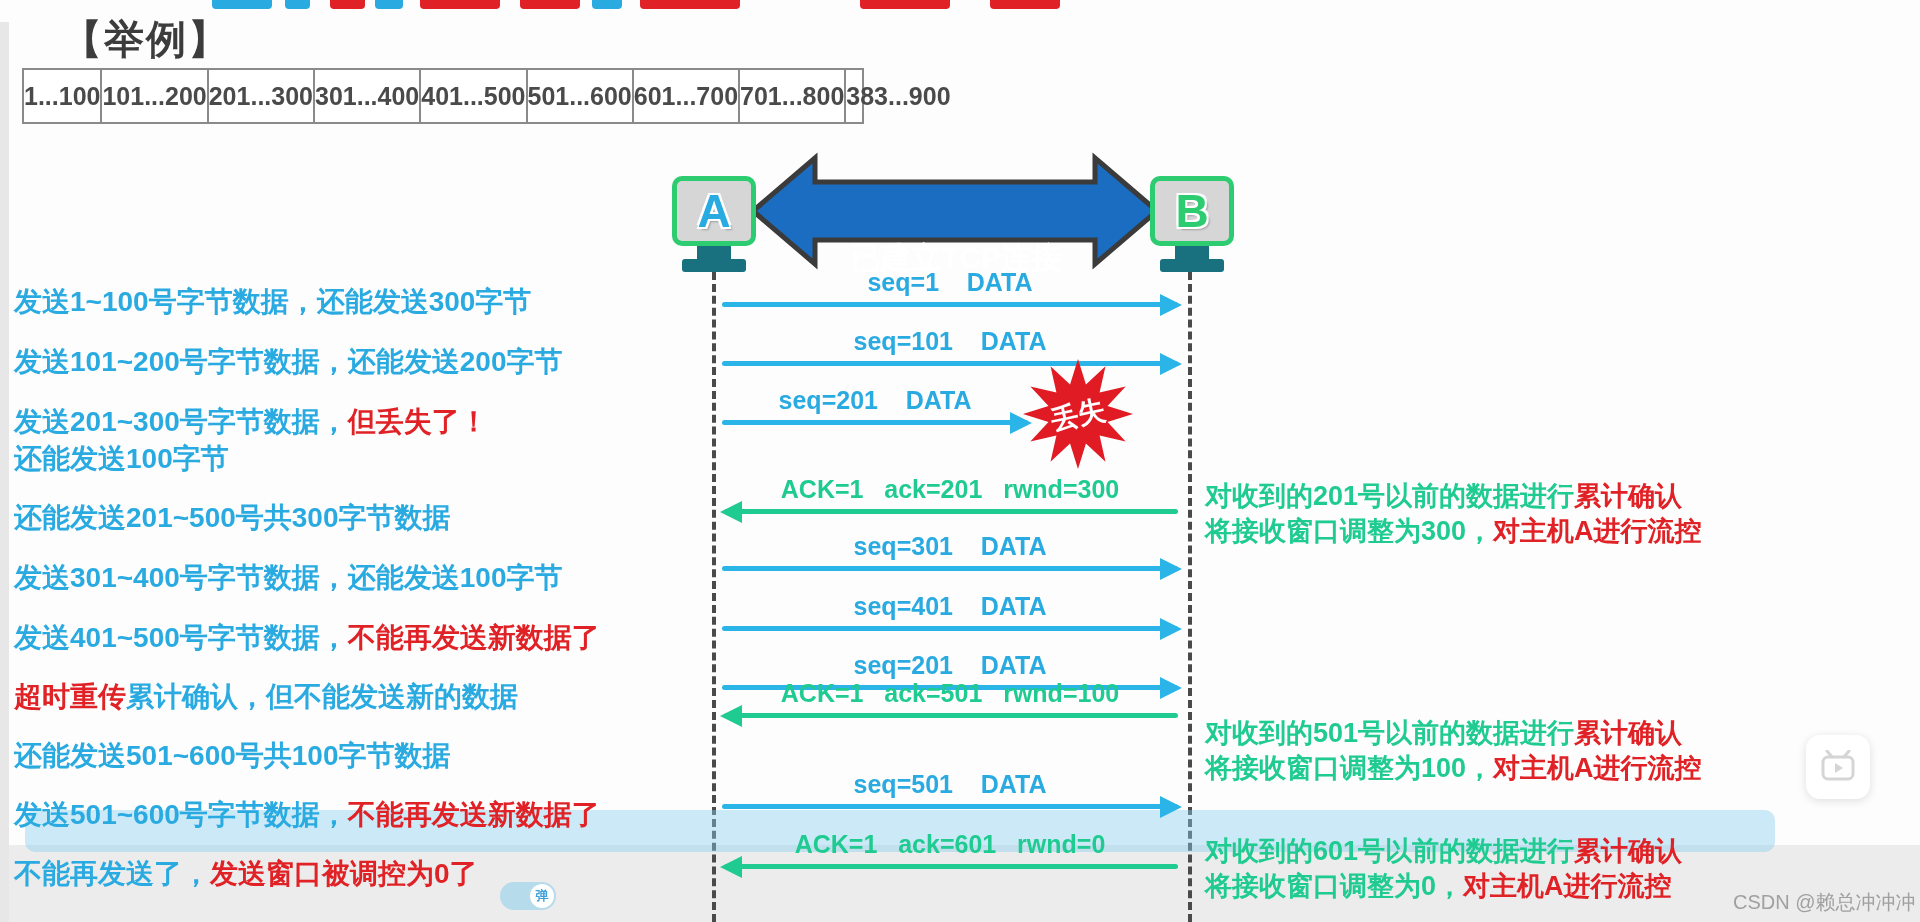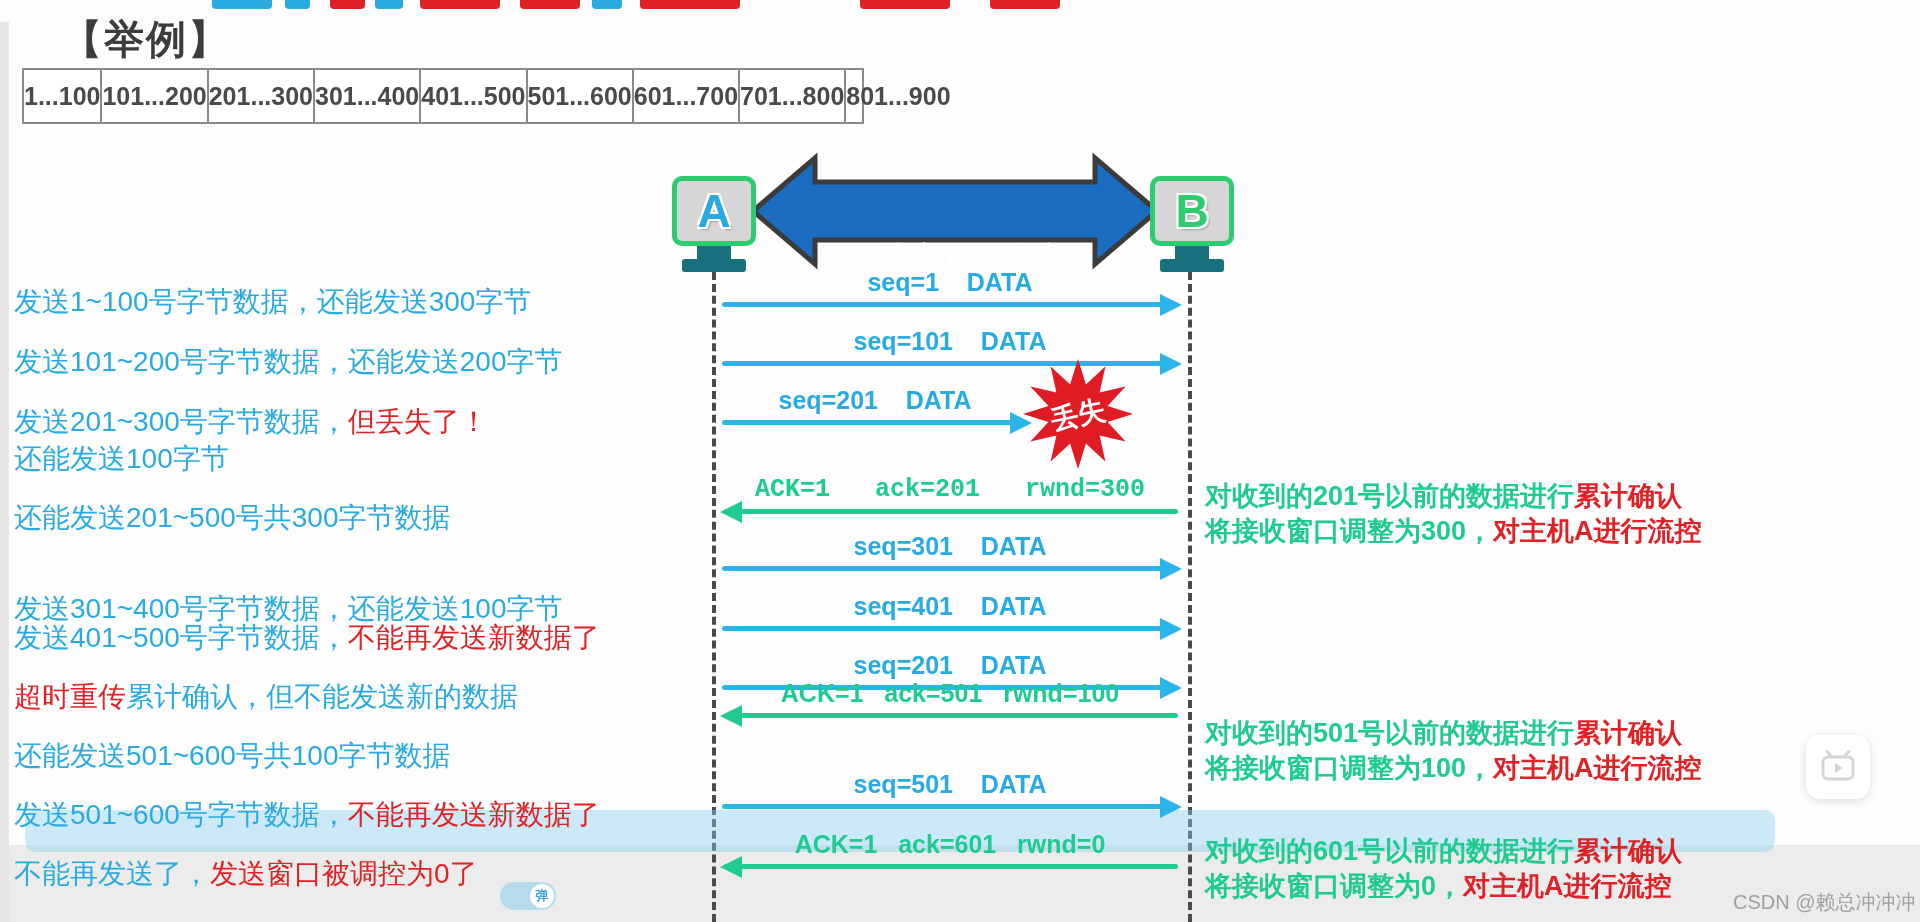--- a/index.html
+++ b/index.html
@@ -43,21 +43,21 @@
   .ack  .mlbl{color:var(--green);}
   .data .mline{background:var(--arrow-cyan);}
   .ack  .mline{background:var(--green);left:2px;}
   .lost .mline{background:var(--arrow-cyan);right:auto;width:306px;}
   .lost .mlbl{width:306px;}
   .data .mline::after,.lost .mline::after{content:'';position:absolute;right:-4px;top:50%;transform:translateY(-50%);
     border-left:22px solid var(--arrow-cyan);border-top:11px solid transparent;border-bottom:11px solid transparent;}
   .ack .mline::after{content:'';position:absolute;left:-4px;top:50%;transform:translateY(-50%);
     border-right:22px solid var(--green);border-top:11px solid transparent;border-bottom:11px solid transparent;}
   
-  .note{position:absolute;left:14px;font-size:28px;font-weight:normal;white-space:pre;z-index:2;}
+  .note{position:absolute;left:14px;font-size:28px;font-weight:bold;white-space:pre;z-index:2;}
   .rnote{position:absolute;left:1205px;font-size:27px;font-weight:bold;white-space:pre;z-index:2;}
   .cyan{color:var(--cyan);} .red{color:var(--red);} .green{color:var(--green);}
   
   .wash{left:25px;top:810px;width:1750px;height:42px;background:rgba(136,204,238,.42);border-radius:10px;z-index:1;}
   .bottom-band{left:0;top:845px;width:1920px;height:77px;background:#ececec;z-index:0;}
   .left-strip{left:0;top:22px;width:9px;height:900px;background:#e7e7e7;}
   .tvbtn{left:1806px;top:735px;width:64px;height:64px;background:#fff;border-radius:14px;z-index:3;
     box-shadow:0 2px 10px rgba(0,0,0,.12);display:flex;align-items:center;justify-content:center;cursor:pointer;}
   .danmaku{left:500px;top:882px;width:56px;height:28px;background:rgba(173,216,235,.85);border-radius:14px;z-index:3;
     display:flex;align-items:center;justify-content:flex-end;padding-right:2px;cursor:pointer;}
@@ -88,21 +88,21 @@
 <div class="abs title">【举例】</div>
 <div class="abs btable">
   <div class="cell">1...100</div>
   <div class="cell">101...200</div>
   <div class="cell">201...300</div>
   <div class="cell">301...400</div>
   <div class="cell">401...500</div>
   <div class="cell">501...600</div>
   <div class="cell">601...700</div>
   <div class="cell">701...800</div>
-  <div class="cell">801...900</div>
+  <div class="cell">383...900</div>
 </div>
 
 <svg class="abs" style="left:750px;top:152px;z-index:2;" width="410" height="118" viewBox="0 0 408 118">
   <polygon points="2,59 64,6 64,30 344,30 344,6 406,59 344,112 344,88 64,88 64,112" fill="#1a6dc0" stroke="#3b3b3b" stroke-width="5"></polygon>
 </svg>
 <div class="abs banner-text">
   <div>已建立TCP连接</div>
 </div>
 
 <div class="abs" style="left:672px;top:176px;z-index:3;">
@@ -129,21 +129,21 @@
     <div class="mline"></div>
   </div>
 <div class="msg data" style="top:327px;">
     <span class="mlbl">seq=101    DATA</span>
     <div class="mline"></div>
   </div>
 <div class="msg lost" style="top:386px;">
     <span class="mlbl">seq=201    DATA</span>
     <div class="mline"></div>
   </div>
-<div class="msg ack" style="top:475px;font-family:Liberation Mono, monospace;">
+<div class="msg ack" style="top:475px;">
     <span class="mlbl">ACK=1   ack=201   rwnd=300</span>
     <div class="mline"></div>
   </div>
 <div class="msg data" style="top:532px;">
     <span class="mlbl">seq=301    DATA</span>
     <div class="mline"></div>
   </div>
 <div class="msg data" style="top:592px;">
     <span class="mlbl">seq=401    DATA</span>
     <div class="mline"></div>
@@ -168,21 +168,21 @@
 <svg class="abs" style="left:1022px;top:358px;z-index:3;" width="112" height="112" viewBox="0 0 110 110">
   <polygon fill="#e01b24" points="55,1 62.8,26 82,8.2 76.2,33.8 101.8,28 84,47.2 109,55 84,62.8 101.8,82 76.2,76.2 82,101.8 62.8,84 55,109 47.2,84 28,101.8 33.8,76.2 8.2,82 26,62.8 1,55 26,47.2 8.2,28 33.8,33.8 28,8.2 47.2,26"></polygon>
   <text x="55" y="65" text-anchor="middle" font-size="27" font-weight="bold" fill="#ffffff" transform="rotate(-12 55 55)">丢失</text>
 </svg>
 
 <div class="note" style="top:283px;"><span class="cyan">发送1~100号字节数据，还能发送300字节</span><span></span></div>
 <div class="note" style="top:343px;"><span class="cyan">发送101~200号字节数据，还能发送200字节</span><span></span></div>
 <div class="note" style="top:403px;"><span class="cyan">发送201~300号字节数据，</span><span class="red">但丢失了！</span></div>
 <div class="note" style="top:440px;"><span class="cyan">还能发送100字节</span><span></span></div>
 <div class="note" style="top:499px;"><span class="cyan">还能发送201~500号共300字节数据</span><span></span></div>
-<div class="note" style="top:590px;"><span class="cyan">发送301~400号字节数据，还能发送100字节</span><span></span></div>
+<div class="note" style="top:559px;"><span class="cyan">发送301~400号字节数据，还能发送100字节</span><span></span></div>
 <div class="note" style="top:619px;"><span class="cyan">发送401~500号字节数据，</span><span class="red">不能再发送新数据了</span></div>
 <div class="note" style="top:678px;"><span class="red">超时重传</span><span class="cyan">累计确认，但不能发送新的数据</span></div>
 <div class="note" style="top:737px;"><span class="cyan">还能发送501~600号共100字节数据</span><span></span></div>
 <div class="note" style="top:796px;"><span class="cyan">发送501~600号字节数据，</span><span class="red">不能再发送新数据了</span></div>
 <div class="note" style="top:855px;"><span class="cyan">不能再发送了，</span><span class="red">发送窗口被调控为0了</span></div>
 
 <div class="rnote" style="top:478px;"><span class="green">对收到的201号以前的数据进行</span><span class="red">累计确认</span></div>
 <div class="rnote" style="top:513px;"><span class="green">将接收窗口调整为300，</span><span class="red">对主机A进行流控</span></div>
 <div class="rnote" style="top:715px;"><span class="green">对收到的501号以前的数据进行</span><span class="red">累计确认</span></div>
 <div class="rnote" style="top:750px;"><span class="green">将接收窗口调整为100，</span><span class="red">对主机A进行流控</span></div>

